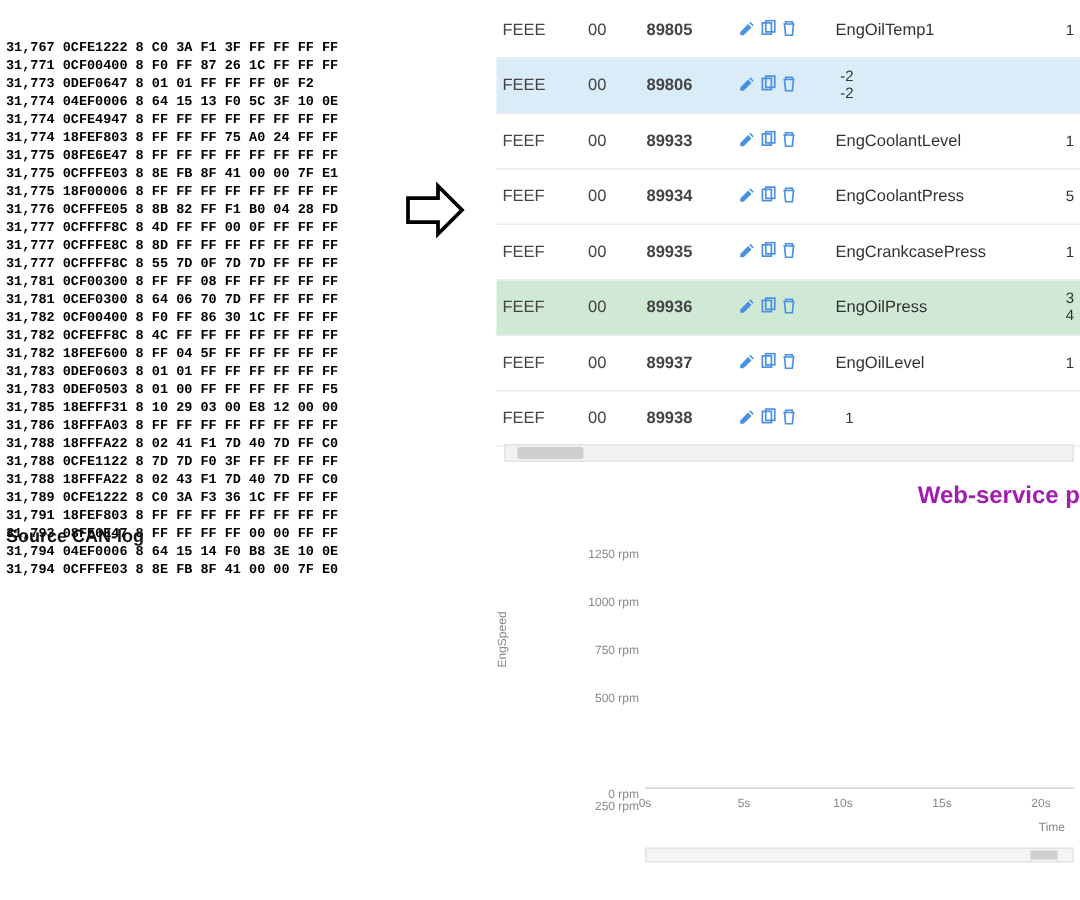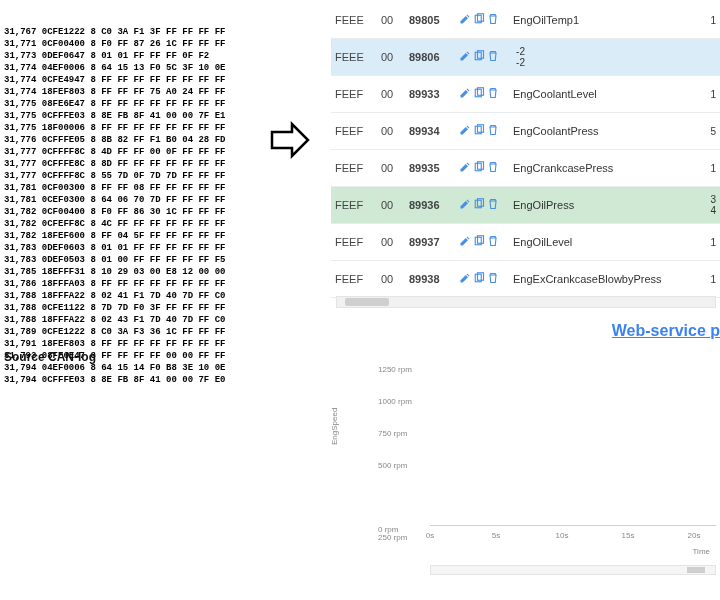--- a/index.html
+++ b/index.html
@@ -14,40 +14,40 @@
     font-weight: bold;
   }
   .canlog-header { font-weight: bold; }
   .source-label { position: absolute; left: 4px; top: 350px; font-size: 12px; font-weight: bold; color: #111; }
 
   
   .arrow { position: absolute; left: 270px; top: 120px; width: 40px; height: 40px; }
 
   
   .webtable { position: absolute; left: 331px; top: 2px; right: 0; font-size: 11px; color: #333; }
-  .row { display: flex; align-items: center; height: 37px; border-bottom: 1px solid #e9ecef; padding: 0 4px; gap: 6px; }
+  .row { display: flex; align-items: center; height: 37px; border-bottom: 1px solid #e9ecef; padding: 0 4px; gap: 17px; }
   .row.highlight-blue { background: #d9ecf8; }
   .row.highlight-green { background: #cfe9d5; }
   .c-id { width: 40px; color: #444; }
   .c-sub { width: 22px; color: #444; }
   .c-num { width: 44px; color: #444; font-weight: bold; }
   .c-actions { width: 48px; display: flex; gap: 2px; color: #4a90e2; }
   .c-actions svg { width: 12px; height: 12px; cursor: pointer; }
   .c-name { flex: 1; color: #333; }
   .c-tail { width: 12px; text-align: right; color: #333; font-size: 10px; white-space: pre; }
 
   .hscroll { position: absolute; left: 336px; top: 296px; right: 4px; height: 12px; background: #f1f1f1; border: 1px solid #e4e4e4; }
   .hscroll .thumb { position: absolute; left: 8px; top: 1px; width: 44px; height: 8px; background: #cfcfcf; border-radius: 2px; }
 
-  .ws-label { position: absolute; right: 0; top: 322px; font-size: 16px; font-weight: bold; color: #3b82f6; text-decoration: underline; }
+  .ws-label { position: absolute; right: 0; top: 322px; font-size: 16px; font-weight: bold; color: #a21caf; }
 
   
   .chart { position: absolute; left: 336px; top: 355px; width: 380px; height: 230px; font-size: 9px; color: #888; }
   .ylabel { position: absolute; left: -6px; top: 90px; transform: rotate(-90deg); transform-origin: left top; font-size: 8px; color: #888; }
-  .ytick { position: absolute; left: 42px; width: 48px; font-size: 8px; }
+  .ytick { position: absolute; left: 42px; width: 48px; text-align: right; font-size: 8px; }
   .xaxis-line { position: absolute; left: 94px; right: 0; height: 1px; background: #d0d0d0; }
   .xtick { position: absolute; top: 176px; font-size: 8px; text-align: center; width: 24px; }
   .xlabel { position: absolute; right: 6px; top: 192px; font-size: 8px; color: #888; }
   .mini-scroll { position: absolute; left: 94px; right: 0; top: 210px; height: 10px; background: #f5f5f5; border: 1px solid #e4e4e4; }
   .mini-scroll .mthumb { position: absolute; right: 10px; top: 1px; width: 18px; height: 6px; background: #cfcfcf; }
 </style>
 </head>
 <body>
 
 <div class="stage">
@@ -215,21 +215,20 @@
               <path fill="currentColor" d="M10 3l1-1 3 3-1 1z"></path>
             </svg></span>
           <span><svg viewBox="0 0 16 16">
               <rect x="3" y="3" width="8" height="10" fill="none" stroke="currentColor" stroke-width="1.5"></rect>
               <rect x="6" y="1" width="8" height="10" fill="none" stroke="currentColor" stroke-width="1.5"></rect>
             </svg></span>
           <span><svg viewBox="0 0 16 16">
               <path fill="none" stroke="currentColor" stroke-width="1.5" d="M3 4h10M5 4V2h6v2M4 4l1 10h6l1-10"></path>
             </svg></span>
         </div>
-        <div class="c-name">EngExCrankcaseBlowbyPress</div>
         <div class="c-tail">1</div>
       </div>
     </div>
   <div class="hscroll">
       <div class="thumb"></div>
     </div>
   <div class="ws-label">Web-service p</div>
 
   <div class="chart">
     <div class="ylabel">EngSpeed</div>

